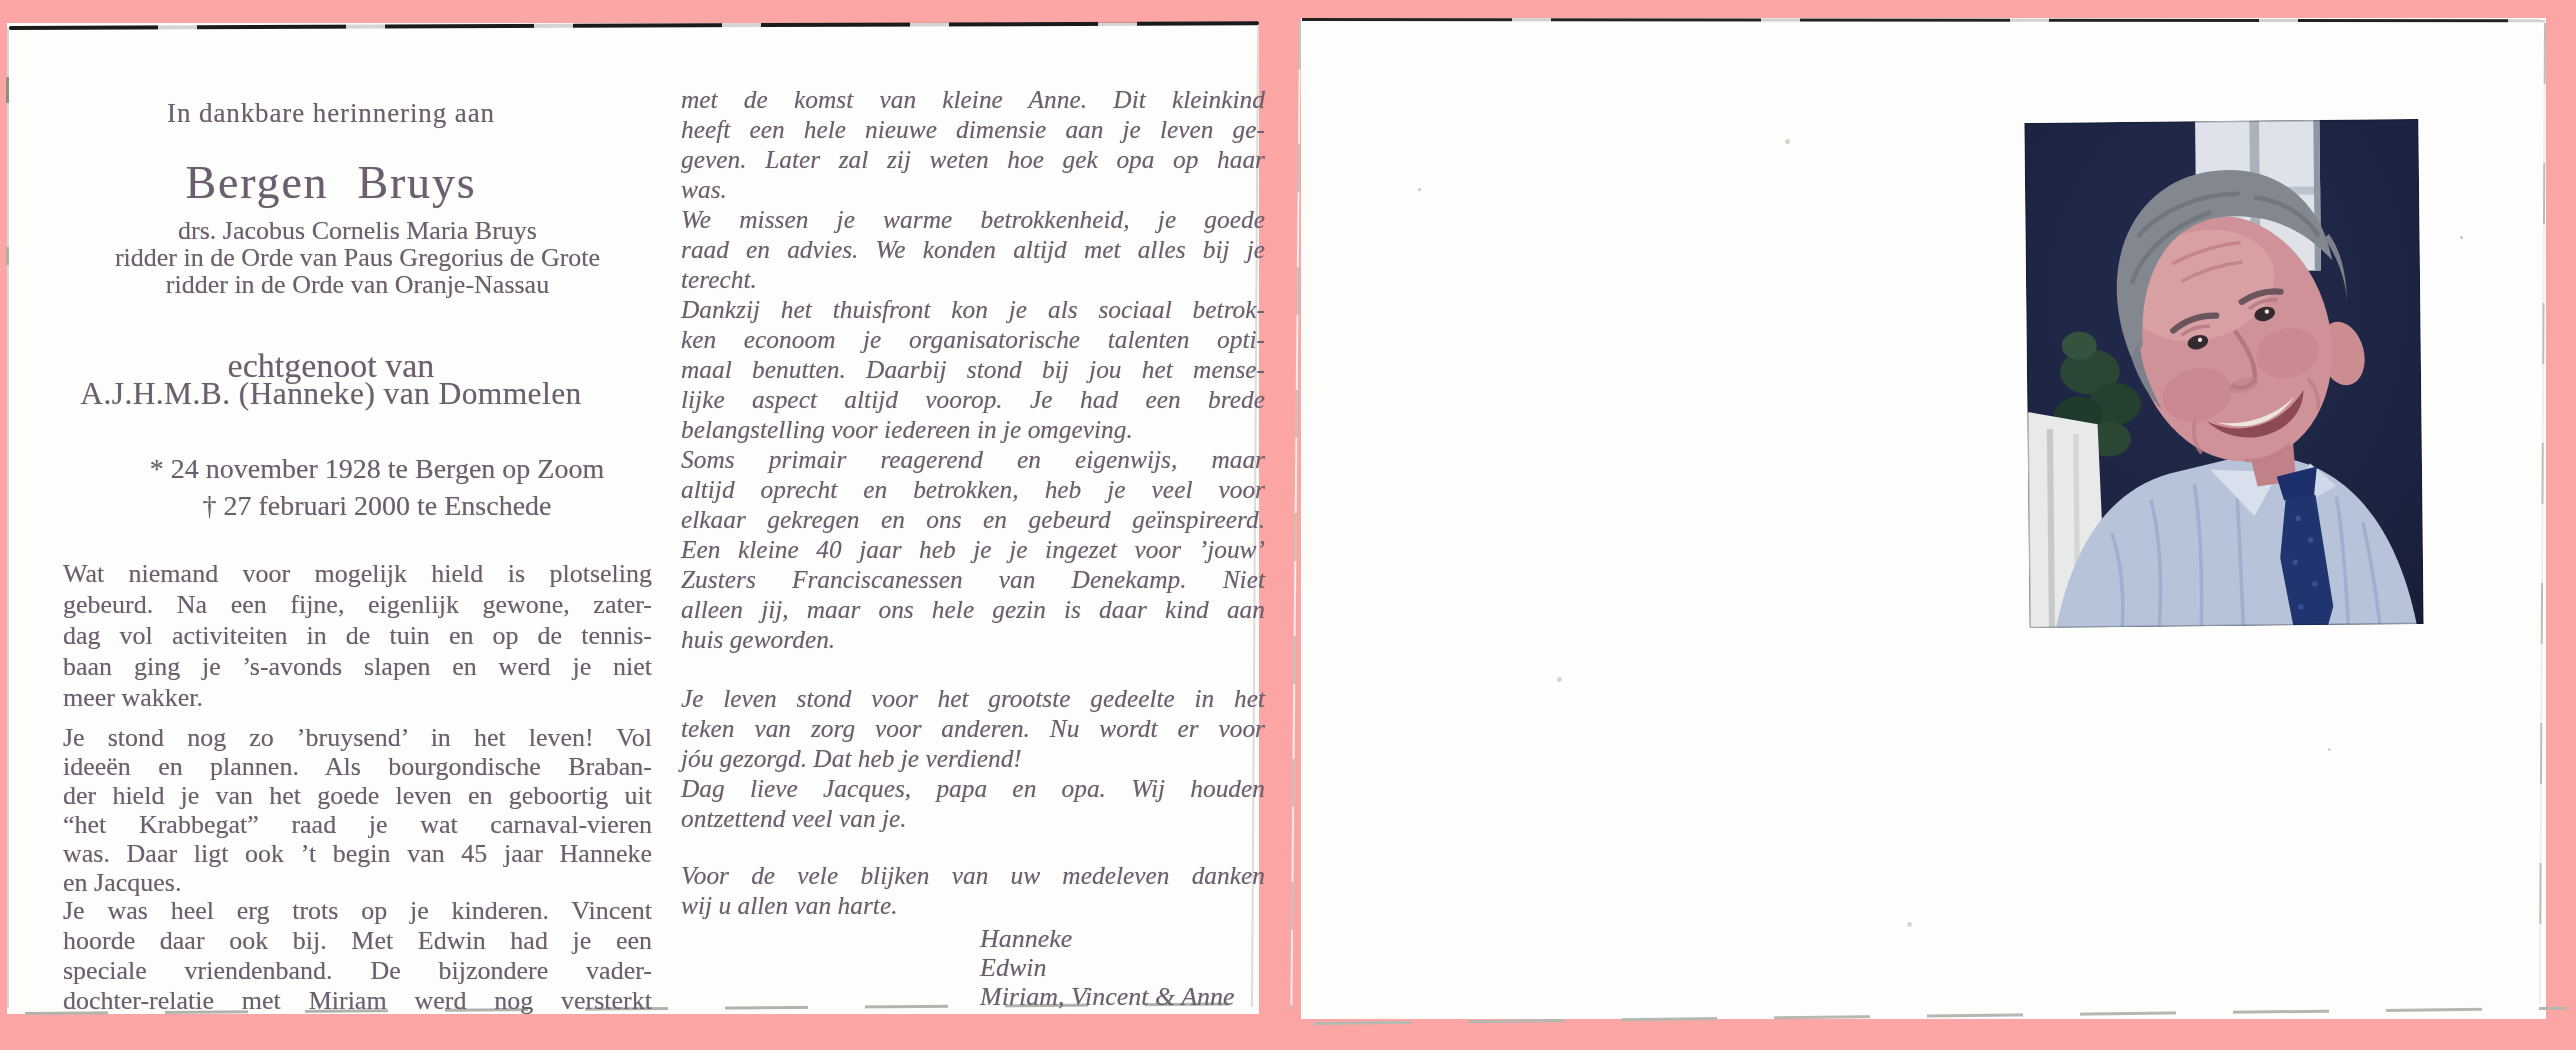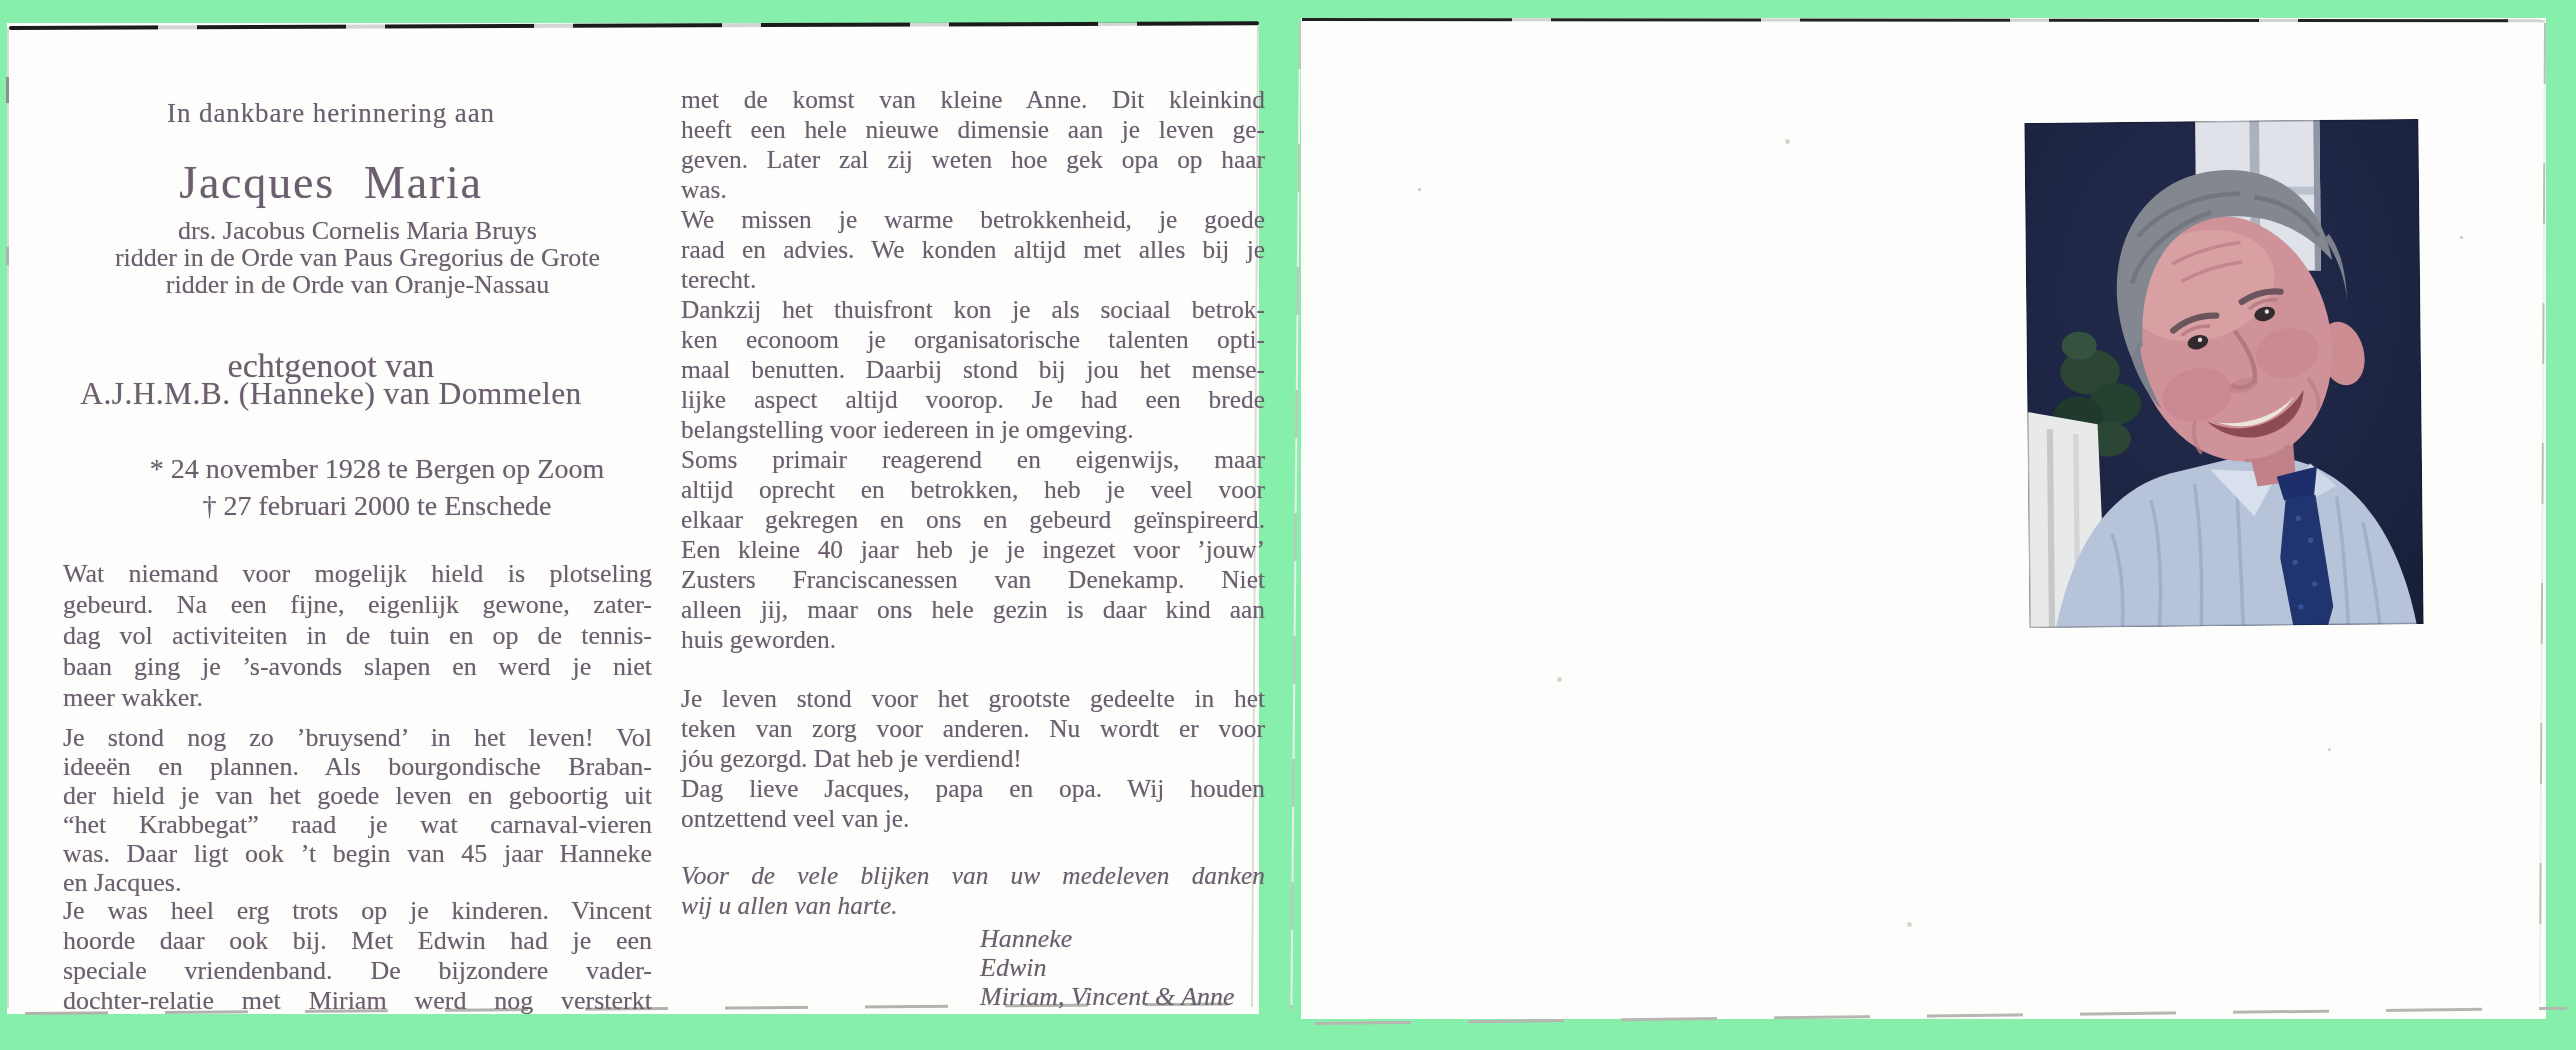--- a/index.html
+++ b/index.html
@@ -1,35 +1,35 @@
 <!DOCTYPE html>
 <html style="font-size:14px"><head>
 <meta charset="utf-8">
 <style>
   html,body{margin:0;padding:0;background:#ffffff;}
   .canvas{
     position:relative;width:2576px;height:1050px;overflow:hidden;
-    background:#86efac;
+    background:#fca5a5;
     font-family:"Liberation Serif","DejaVu Serif",serif;
     color:#6b5f6f;
   }
   .abs{position:absolute;}
   .page{position:absolute;background:#fdfdfb;}
   .txt{position:absolute;color:#6b5f6f;text-shadow:0 0 0.9px rgba(107,95,111,0.45);}
   .ctr{text-align:center;}
   .intro{font-size:27px;letter-spacing:0.9px;}
   .bigname{font-size:46px;letter-spacing:1.8px;word-spacing:15.8px;}
   .honors{font-size:26px;line-height:27px;}
   .honors .ln{text-align:center;}
   .echt{font-size:34px;}
   .spouse{font-size:31.5px;letter-spacing:0.4px;}
   .dates{font-size:28px;line-height:37px;}
   .dates .ln{text-align:center;}
   .body1{font-size:26px;line-height:31px;}
-  .body2{font-size:25.4px;line-height:30px;}
+  .body2{font-size:25.4px;line-height:30px;font-style:italic;}
   .jp .ln{text-align:justify;text-align-last:justify;}
   .jp .ln.end{text-align-last:left;}
   .ital{font-style:italic;}
   .sigs{font-size:26px;line-height:29px;font-style:italic;}
   .sigs .ln{text-align:left;padding-left:299px;}
   
   .scanline-top-left{
     left:8.8px;top:26px;width:1250px;height:3.5px;
     background:repeating-linear-gradient(90deg,#1b1b1b 0 149px,rgba(27,27,27,0.18) 149px 188px);
     transform:rotate(-0.22deg);transform-origin:left center;border-radius:1.8px;
@@ -84,21 +84,21 @@
   <div class="abs tick2"></div>
   <div class="abs edge-left-page-right"></div>
   <div class="abs edge-right-page-left"></div>
   <div class="abs edge-right-page-right"></div>
   <div class="abs dash-bottom-left"></div>
   <div class="abs dash-bottom-right"></div>
   <div class="abs speck"></div>
 
   <div class="txt ctr intro" style="left:63px;top:98px;width:536px;">In dankbare herinnering aan</div>
 
-  <div class="txt ctr bigname" style="left:63px;top:156px;width:536px;">Jacques  Maria</div>
+  <div class="txt ctr bigname" style="left:63px;top:156px;width:536px;">Bergen  Bruys</div>
 
   <div class="txt honors" style="left:63px;top:217px;width:589px;">
       <div class="ln">drs. Jacobus Cornelis Maria Bruys</div>
       <div class="ln">ridder in de Orde van Paus Gregorius de Grote</div>
       <div class="ln end">ridder in de Orde van Oranje-Nassau</div>
     </div>
 
   <div class="txt ctr echt" style="left:63px;top:347px;width:536px;">echtgenoot van</div>
 
   <div class="txt ctr spouse" style="left:63px;top:376px;width:536px;">A.J.H.M.B. (Hanneke) van Dommelen</div>

